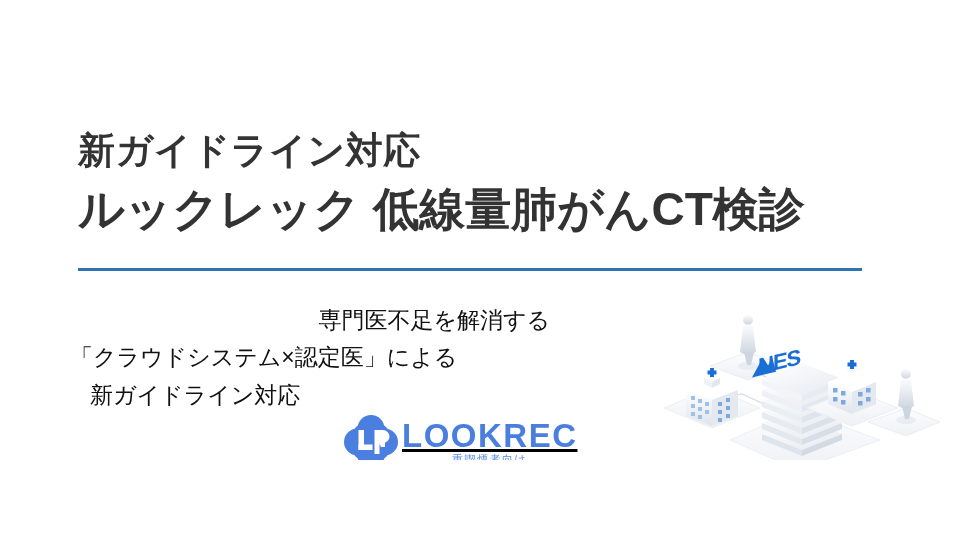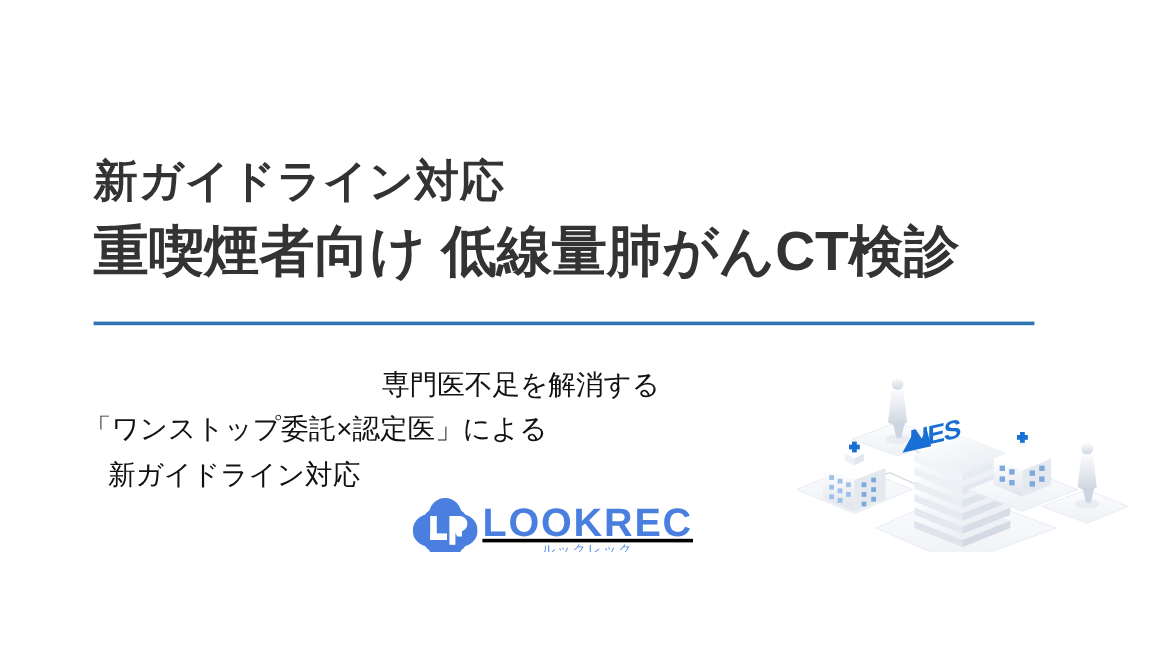--- a/index.html
+++ b/index.html
@@ -116,28 +116,28 @@
     height: 165px;
   }
 </style>
 </head>
 <body>
 
 <div class="slide">
 
   <div class="title-block">
     <div class="title-line1">新ガイドライン対応</div>
-    <div class="title-line2">重喫煙者向け 低線量肺がんCT検診</div>
+    <div class="title-line2">ルックレック 低線量肺がんCT検診</div>
   </div>
 
   <div class="title-rule"></div>
 
   <div class="subtitle-block">
     <div class="sub-line-1">専門医不足を解消する</div>
-    <div class="sub-line-2">「ワンストップ委託×認定医」による</div>
+    <div class="sub-line-2">「クラウドシステム×認定医」による</div>
     <div class="sub-line-3">新ガイドライン対応</div>
   </div>
 
   <div class="logo">
     <div class="logo-mark">
       <svg width="54" height="54" viewBox="0 0 54 54" aria-hidden="true">
 
         <g fill="#4a7fe0">
           <circle cx="27" cy="13.5" r="13.5"></circle>
           <circle cx="27" cy="40.5" r="13.5"></circle>
@@ -154,21 +154,21 @@
           <rect x="30.5" y="15" width="5" height="24"></rect>
 
           <path d="M33 15 h6 a6.5 6.5 0 0 1 0 13 h-6 z"></path>
 
           <path d="M34.5 27 l6.5 0 l0 5 l-4 0 z"></path>
         </g>
       </svg>
     </div>
     <div class="logo-wordmark">
       <div class="logo-text">LOOKREC</div>
-      <div class="logo-kana">ルックレック</div>
+      <div class="logo-kana">重喫煙者向け</div>
     </div>
   </div>
 
   <div class="illustration">
     <svg width="290" height="165" viewBox="0 0 290 165" aria-hidden="true">
       <defs>
         <linearGradient id="platG" x1="0" y1="0" x2="0" y2="1">
           <stop offset="0%" stop-color="#fdfdfe"></stop>
           <stop offset="100%" stop-color="#eef1f5"></stop>
         </linearGradient>

